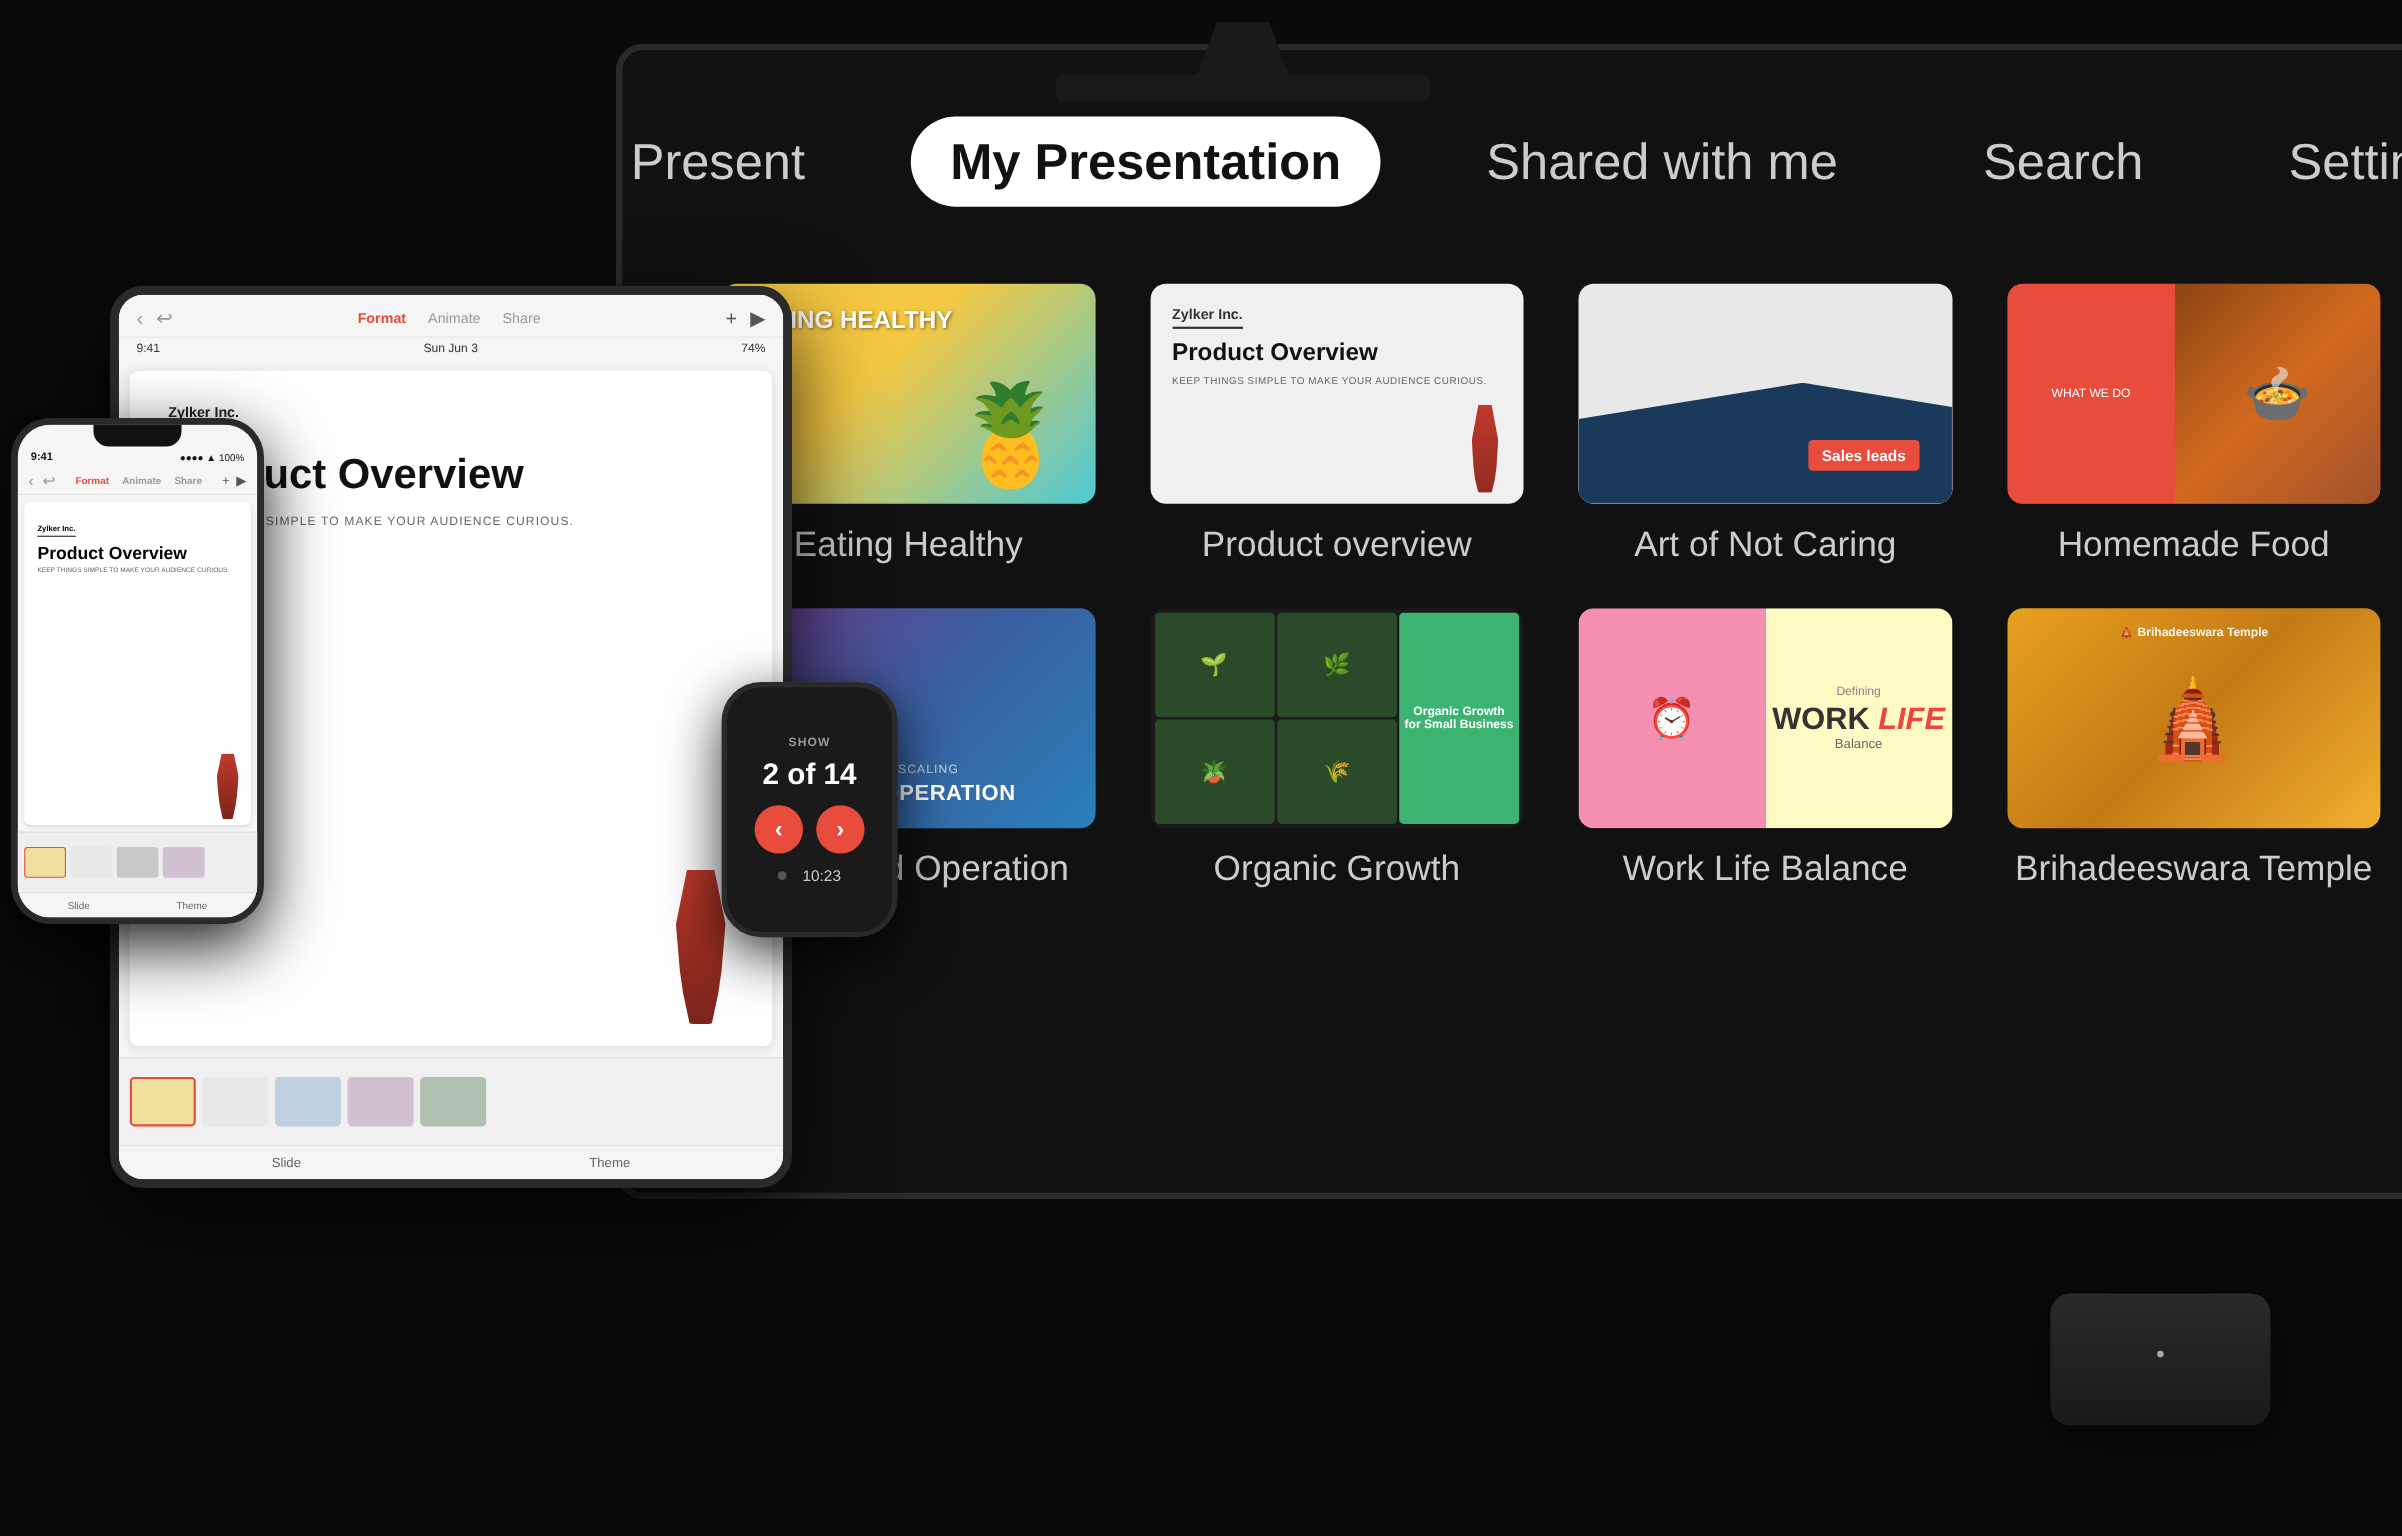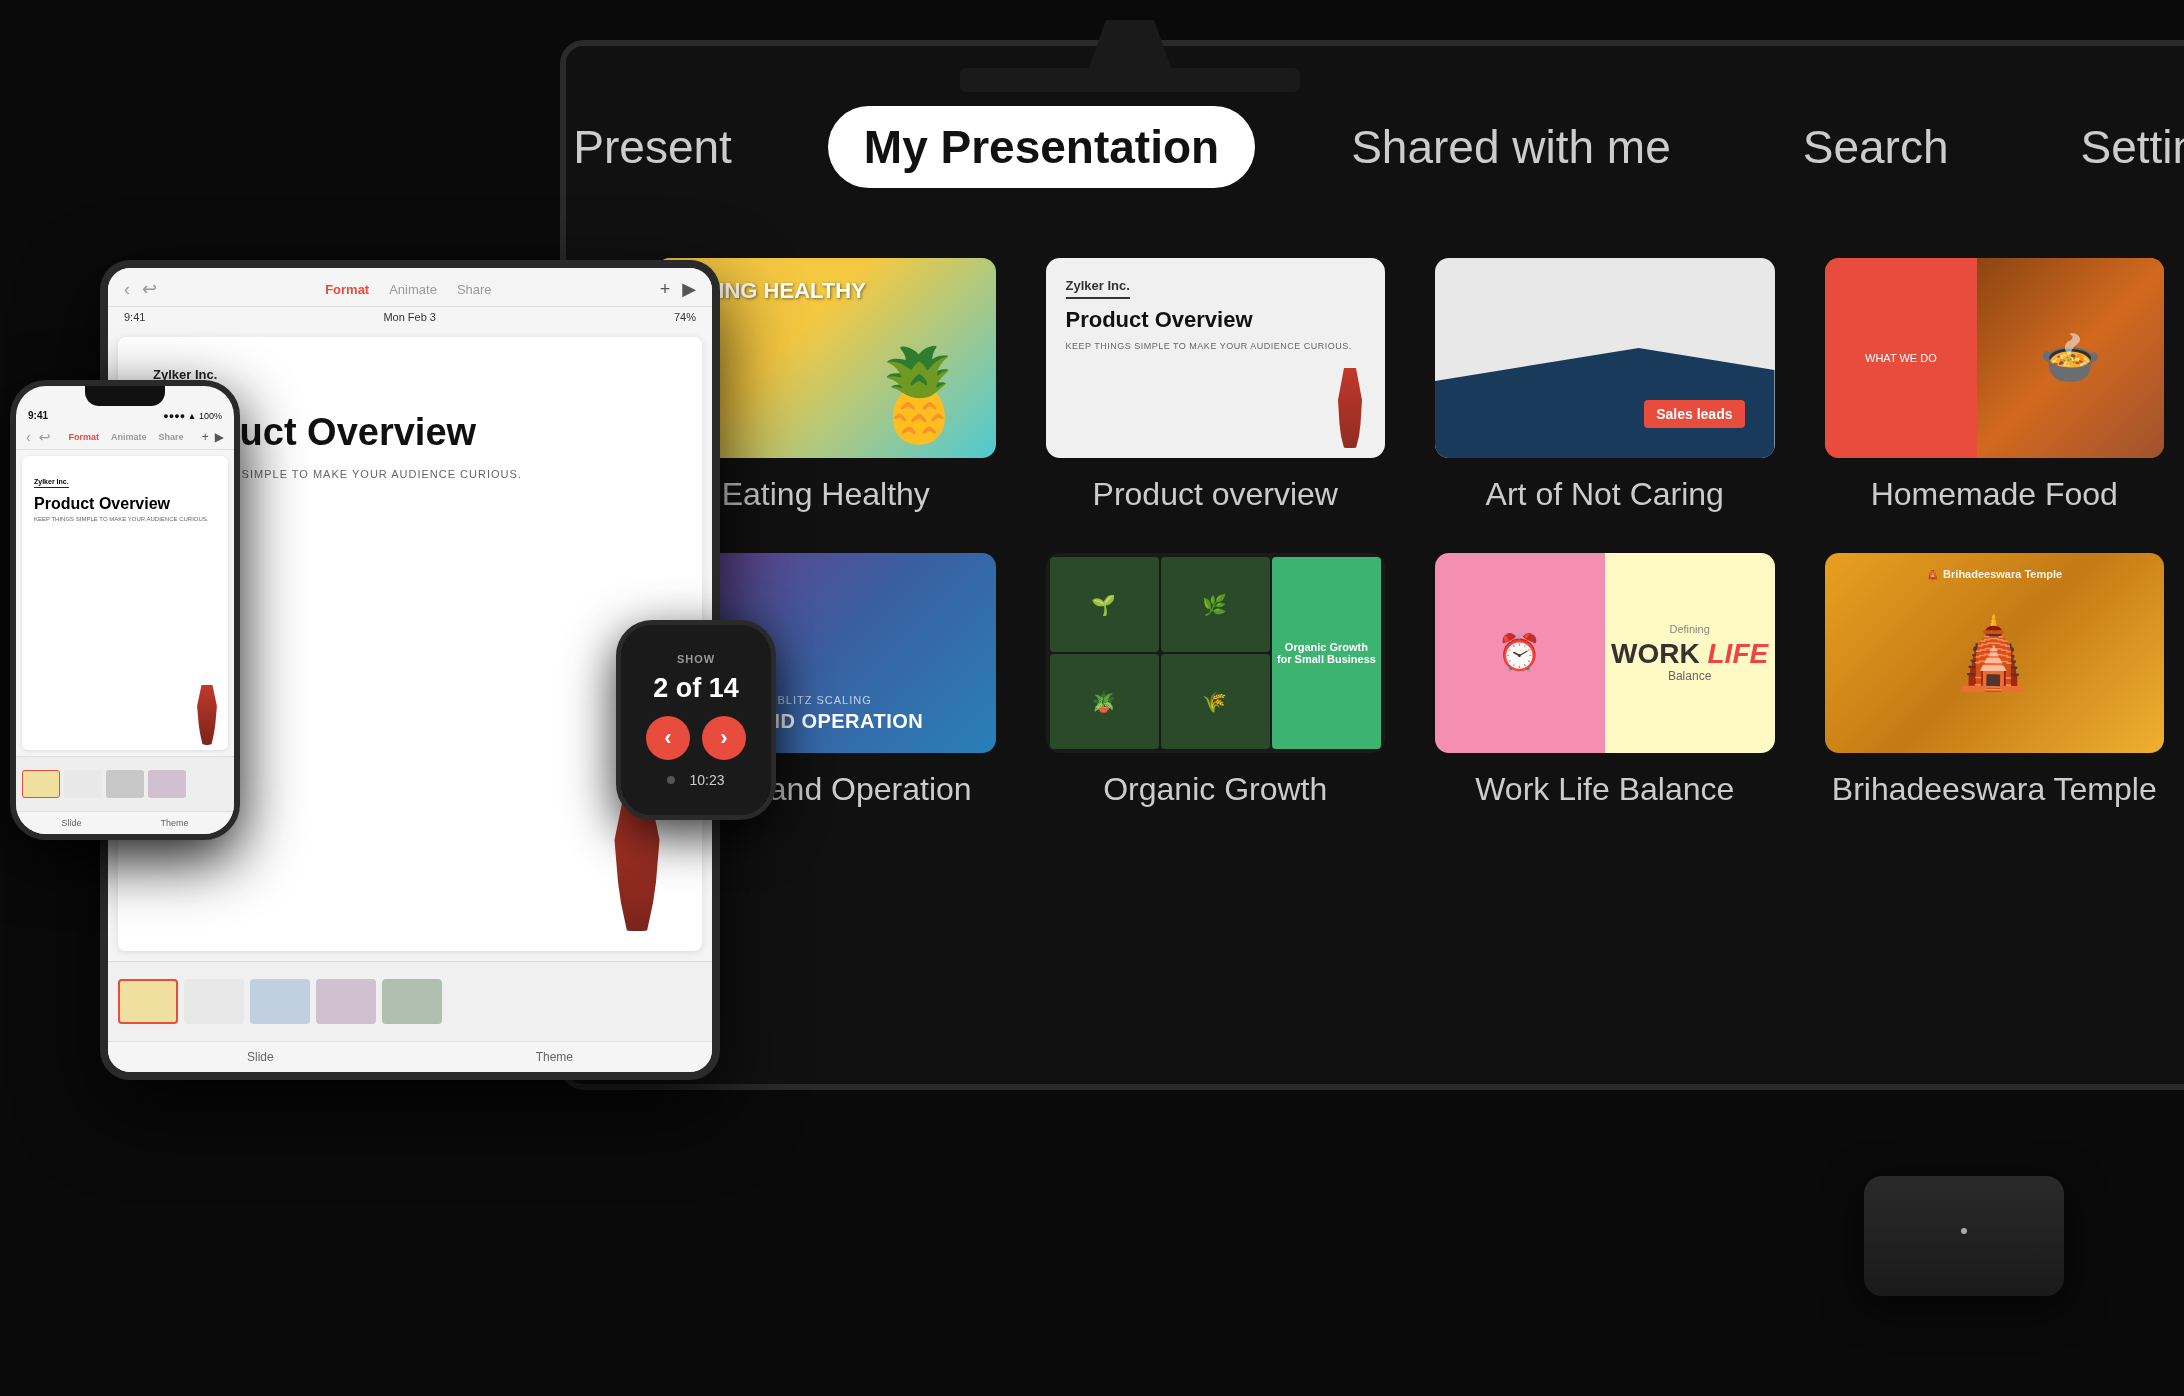--- a/index.html
+++ b/index.html
@@ -551,23 +551,23 @@
       padding: 6px;
       background: #f5f5f5;
       border-top: 1px solid #e0e0e0;
     }
     .iphone-btab { font-size: 9px; color: #666; }
 
     
     .watch {
       position: absolute;
       top: 620px;
-      left: 616px;
+      left: 656px;
       width: 160px;
-      height: 200px;
+      height: 232px;
       background: #1a1a1a;
       border-radius: 36px;
       border: 5px solid #2a2a2a;
       overflow: hidden;
       box-shadow: 0 15px 50px rgba(0,0,0,0.8);
       z-index: 15;
     }
     .watch-screen {
       width: 100%;
       height: 100%;
@@ -757,21 +757,21 @@
         <span class="ipad-tab inactive">Animate</span>
         <span class="ipad-tab inactive">Share</span>
       </div>
       <div class="ipad-actions">
         <span>+</span>
         <span>▶</span>
       </div>
     </div>
     <div class="ipad-status">
       <span>9:41</span>
-      <span>Mon Feb 3</span>
+      <span>Sun Jun 3</span>
       <span>74%</span>
     </div>
     <div class="ipad-slide-area">
       <span class="ipad-brand">Zylker Inc.</span>
       <div class="ipad-slide-title">Product Overview</div>
       <div class="ipad-slide-sub">KEEP THINGS SIMPLE TO MAKE YOUR AUDIENCE CURIOUS.</div>
       <div class="ipad-vase"></div>
     </div>
     <div class="ipad-thumbnail-bar">
       <div class="ipad-thumb-mini active" style="background:#f0e0a0;"></div>

